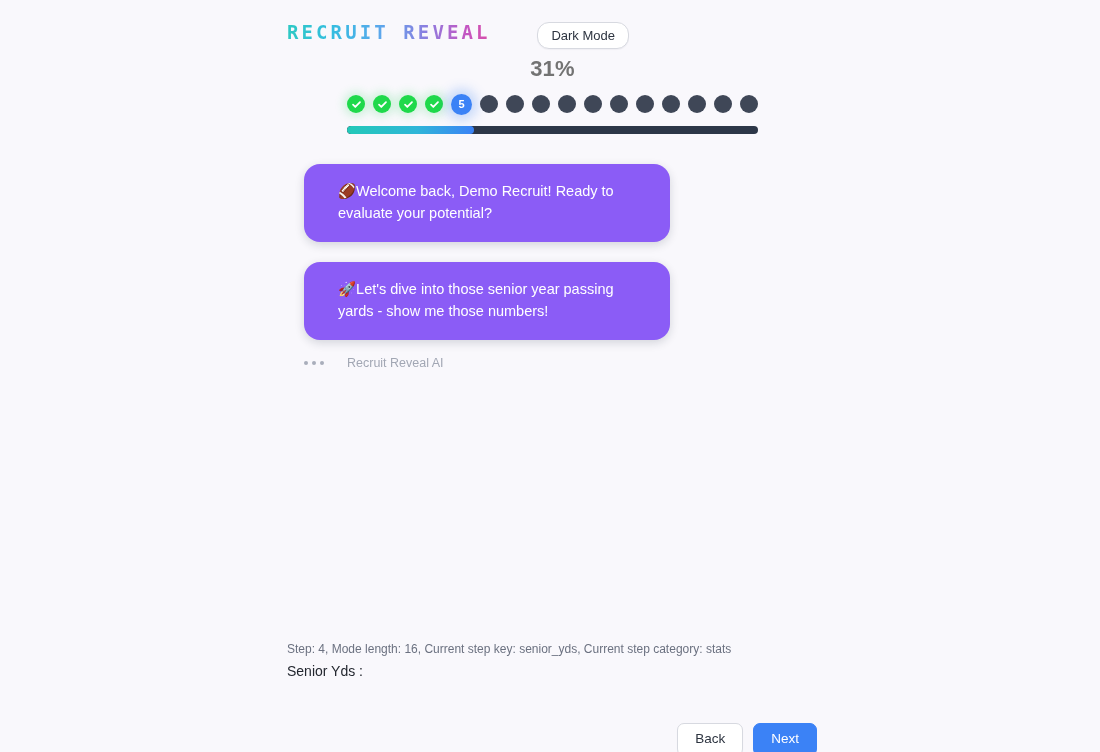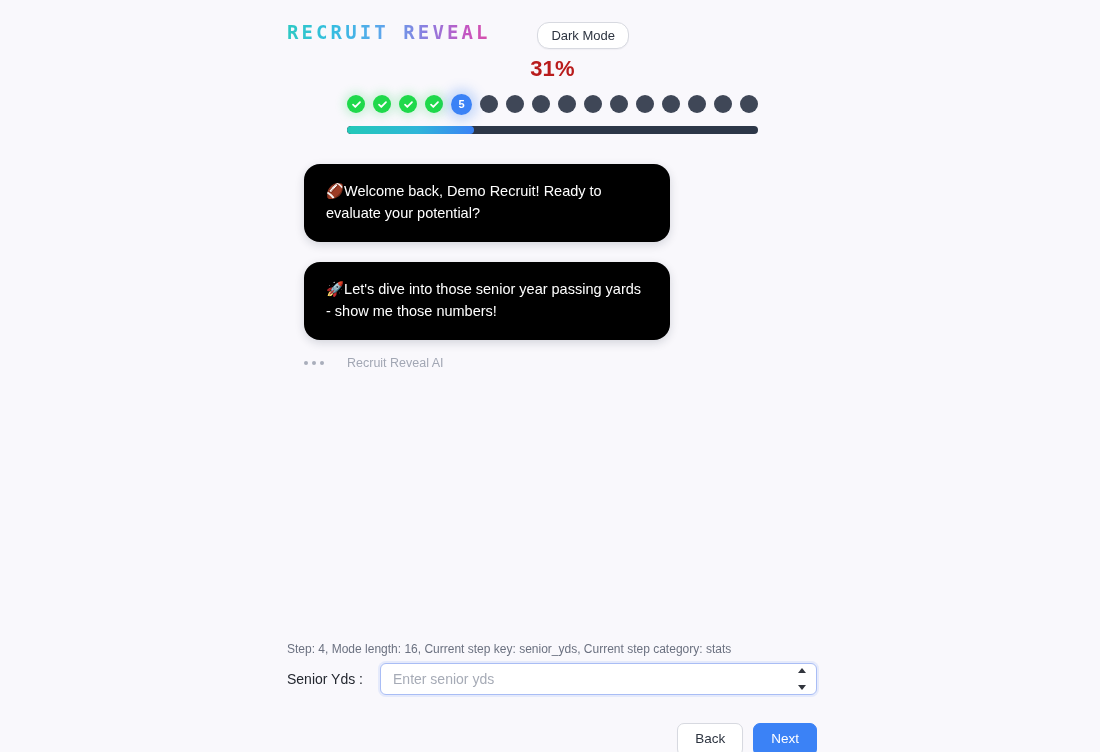--- a/index.html
+++ b/index.html
@@ -69,21 +69,21 @@
     position: absolute;
     left: 347px;
     top: 55px;
     width: 411px;
   }
 
   .progress-pct {
     text-align: center;
     font-size: 22px;
     font-weight: bold;
-    color: #b91c1c;
+    color: #737373;
     letter-spacing: 0.2px;
     height: 28px;
     line-height: 28px;
   }
 
   .steps-row {
     margin-top: 9px;
     display: flex;
     justify-content: space-between;
     align-items: center;
@@ -137,24 +137,24 @@
 
   
   .chat {
     position: absolute;
     left: 304px;
     top: 164px;
     width: 520px;
   }
 
   .bubble {
-    background: #000000;
+    background: #8b5cf6;
     color: #ffffff;
     border-radius: 16px;
-    padding: 16px 22px 17px 22px;
+    padding: 16px 22px 17px 34px;
     font-size: 14.5px;
     line-height: 1.55;
     box-shadow: 0 3px 10px rgba(20,28,48,0.16);
     margin-bottom: 20px;
     display: inline-block;
     max-width: 366px;
   }
   .bubble.b2 { max-width: 366px; }
 
   .typing {
@@ -344,25 +344,18 @@
         <i></i>
       </span>
     <span class="who">Recruit Reveal AI</span>
   </div>
 </div>
 
 <div class="debug-line">Step: 4, Mode length: 16, Current step key: senior_yds, Current step category: stats</div>
 
 <div class="field-row">
   <label class="field-label">Senior Yds :</label>
-  <div class="num-input-wrap">
-    <input class="num-input" type="text" autocomplete="off" placeholder="Enter senior yds" style="">
-    <span class="spinner">
-      <span class="arw up"></span>
-      <span class="arw down"></span>
-    </span>
-  </div>
 </div>
 
 <div class="footer-btns">
   <button class="btn btn-back">Back</button>
   <button class="btn btn-next">Next</button>
 </div>
 
 </body></html>

